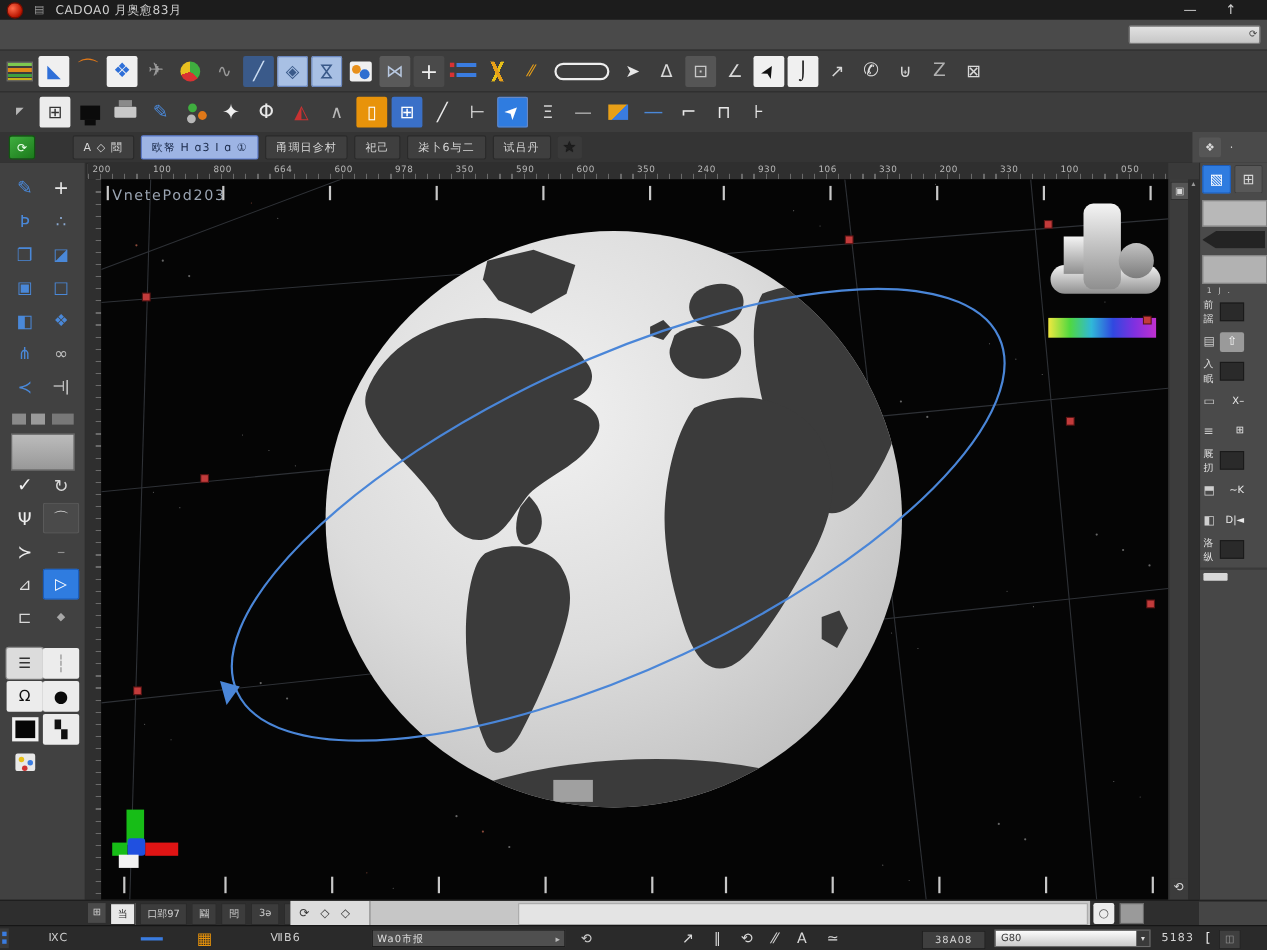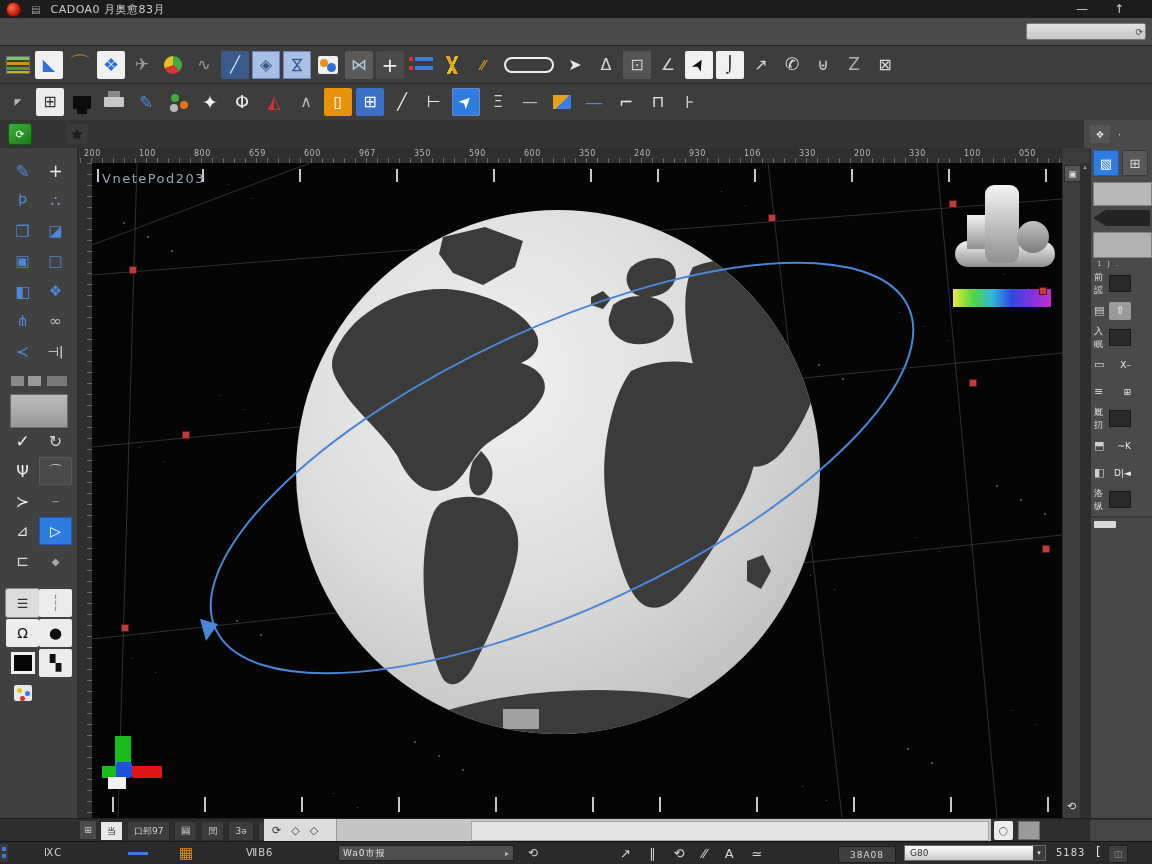--- a/index.html
+++ b/index.html
@@ -353,20 +353,28 @@
       <div class="ibox">
         <span style="color: rgb(232, 232, 232);">⊓</span>
       </div>
       <div class="ibox">
         <span style="color: rgb(232, 232, 232); font-size: 17px;">⊦</span>
       </div>
     </div>
 
   <div id="toolbar3">
     <div id="tb3-home">⟳</div>
+    <div id="tb3-buttons" style="display:flex;">
+        <div class="tb3-btn">A ◇ 閸</div>
+        <div class="tb3-btn sel">欧帑 H ɑ3 I ɑ ①</div>
+        <div class="tb3-btn">甬琱日㐱村</div>
+        <div class="tb3-btn">祀己</div>
+        <div class="tb3-btn">㭍卜6与二</div>
+        <div class="tb3-btn">试吕丹</div>
+      </div>
     <div id="tb3-star">★</div>
     <div id="tb3-rp">
       <div class="chip">❖</div>
       <span>·</span>
     </div>
   </div>
 
   <div id="main">
 
     <div id="palette">
@@ -470,23 +478,23 @@
         <div class="pcell">
           <div class="ic-colordots"></div>
         </div>
       </div>
 
     <div id="corner"></div>
     <div id="hruler">
         <span class="hr-num" style="left: 4px;">200</span>
         <span class="hr-num" style="left: 59px;">100</span>
         <span class="hr-num" style="left: 114px;">800</span>
-        <span class="hr-num" style="left: 169px;">659</span>
+        <span class="hr-num" style="left: 169px;">664</span>
         <span class="hr-num" style="left: 224px;">600</span>
-        <span class="hr-num" style="left: 279px;">967</span>
+        <span class="hr-num" style="left: 279px;">978</span>
         <span class="hr-num" style="left: 334px;">350</span>
         <span class="hr-num" style="left: 389px;">590</span>
         <span class="hr-num" style="left: 444px;">600</span>
         <span class="hr-num" style="left: 499px;">350</span>
         <span class="hr-num" style="left: 554px;">240</span>
         <span class="hr-num" style="left: 609px;">930</span>
         <span class="hr-num" style="left: 664px;">106</span>
         <span class="hr-num" style="left: 719px;">330</span>
         <span class="hr-num" style="left: 774px;">200</span>
         <span class="hr-num" style="left: 829px;">330</span>

